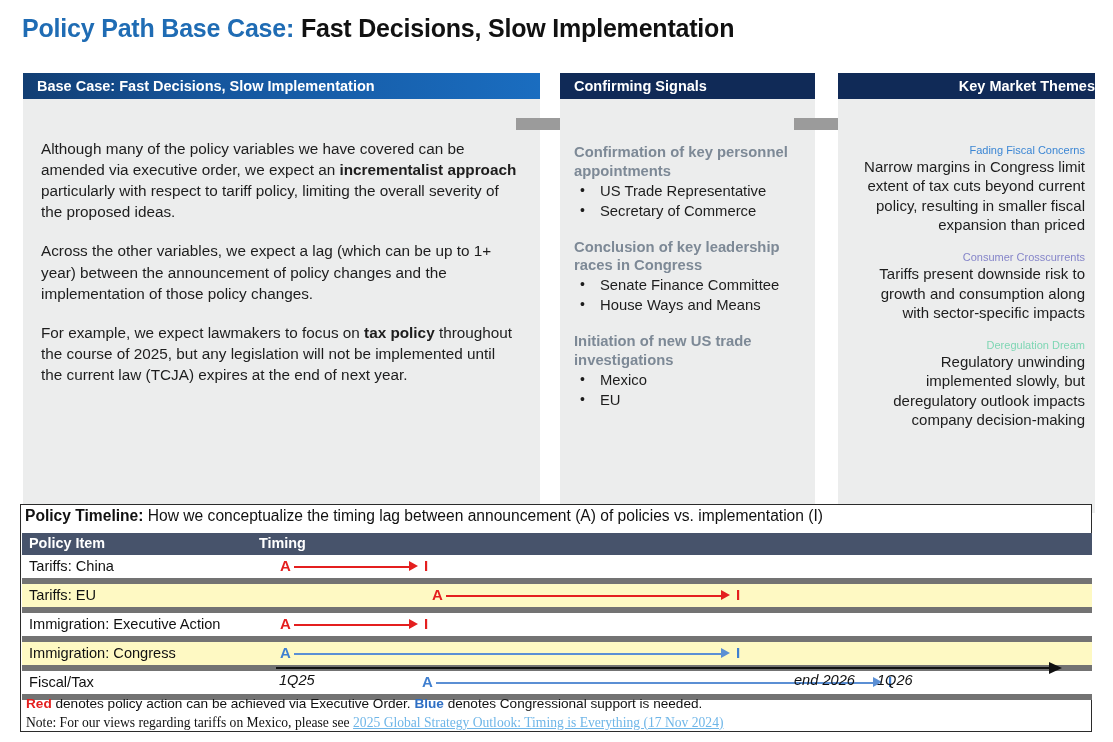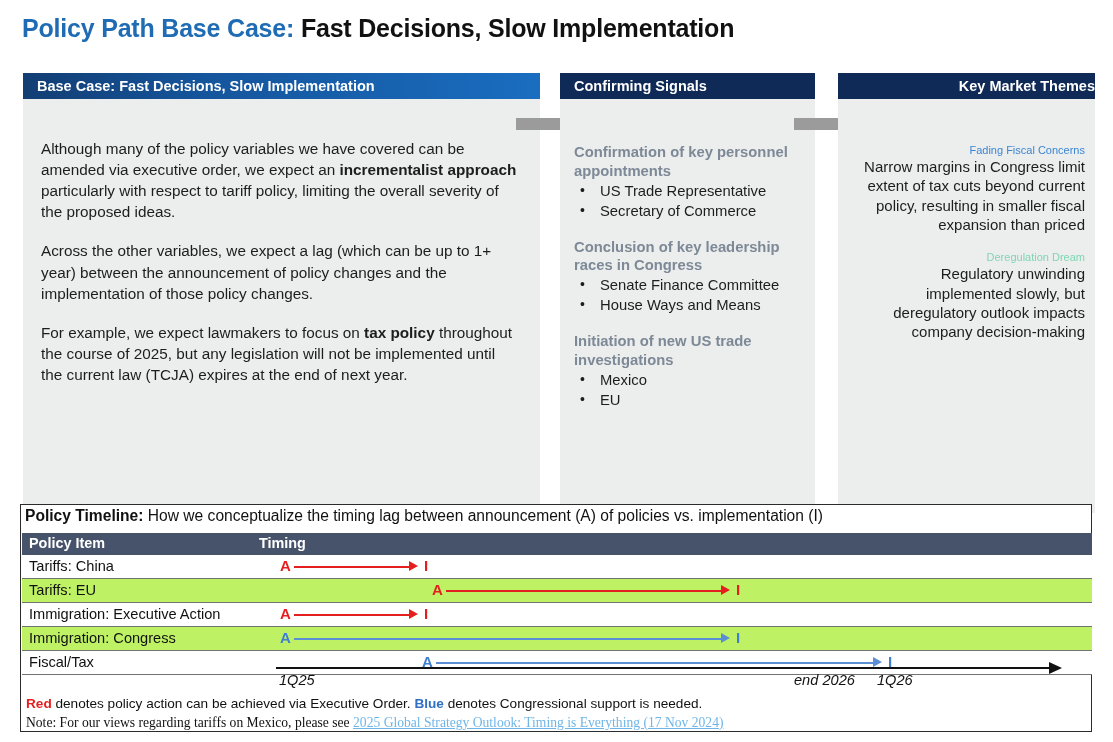--- a/index.html
+++ b/index.html
@@ -84,24 +84,24 @@
   }
   .tl-thead{
     background:#47536b;color:#ffffff;height:22px;position:relative;
     font-weight:bold;font-size:14.4px;
   }
   .tl-thead .c1{position:absolute;left:7px;top:2px;}
   .tl-thead .c2{position:absolute;left:237px;top:2px;}
 
   .tl-row{
     height:23px;position:relative;font-size:14.6px;color:#111;
-    border-bottom:1px solid #737373;
+    border-bottom:6px solid #737373;
   }
   .tl-row.odd{background:#ffffff;}
-  .tl-row.even{background:#bef264;}
+  .tl-row.even{background:#fef9c3;}
   .tl-row .lbl{position:absolute;left:7px;top:3px;white-space:nowrap;}
 
   .tl-row .mark{
     position:absolute;top:2px;font-weight:bold;font-size:15px;
   }
   .tl-row .line{
     position:absolute;top:11px;height:1.5px;
   }
   .tl-row .head{
     position:absolute;top:5.5px;width:0;height:0;
@@ -189,20 +189,24 @@
   </svg>
 
   <div class="panel p3">
     <div class="panel-head">Key Market Themes</div>
     <div class="panel-body" id="p3body">
         <div class="theme">
           <div class="theme-head" style="color: rgb(59, 134, 212);">Fading Fiscal Concerns</div>
           <div class="theme-body">Narrow margins in Congress limit extent of tax cuts beyond current policy, resulting in smaller fiscal expansion than priced</div>
         </div>
         <div class="theme">
+          <div class="theme-head" style="color: rgb(133, 133, 201);">Consumer Crosscurrents</div>
+          <div class="theme-body">Tariffs present downside risk to growth and consumption along with sector-specific impacts</div>
+        </div>
+        <div class="theme">
           <div class="theme-head" style="color: rgb(127, 214, 180);">Deregulation Dream</div>
           <div class="theme-body">Regulatory unwinding implemented slowly, but deregulatory outlook impacts company decision-making</div>
         </div>
       </div>
   </div>
 
   <div class="tl-wrap">
 
     <div class="tl-caption">
       <b>Policy Timeline:</b><span> How we conceptualize the timing lag between announcement (A) of policies vs. implementation (I)</span>

